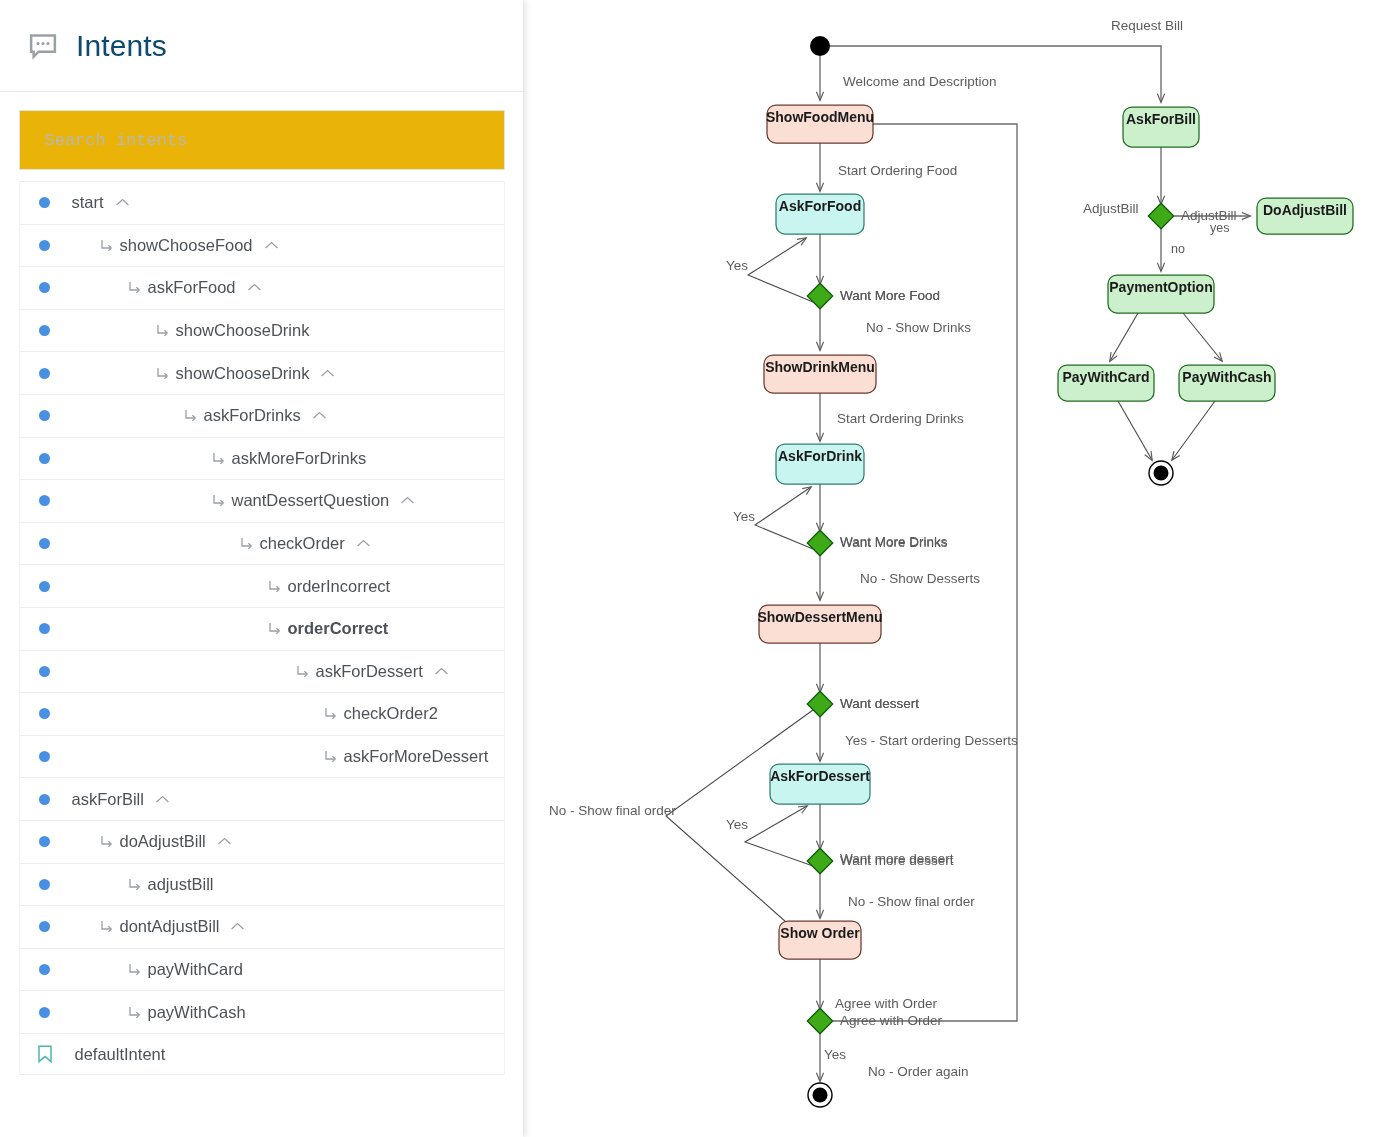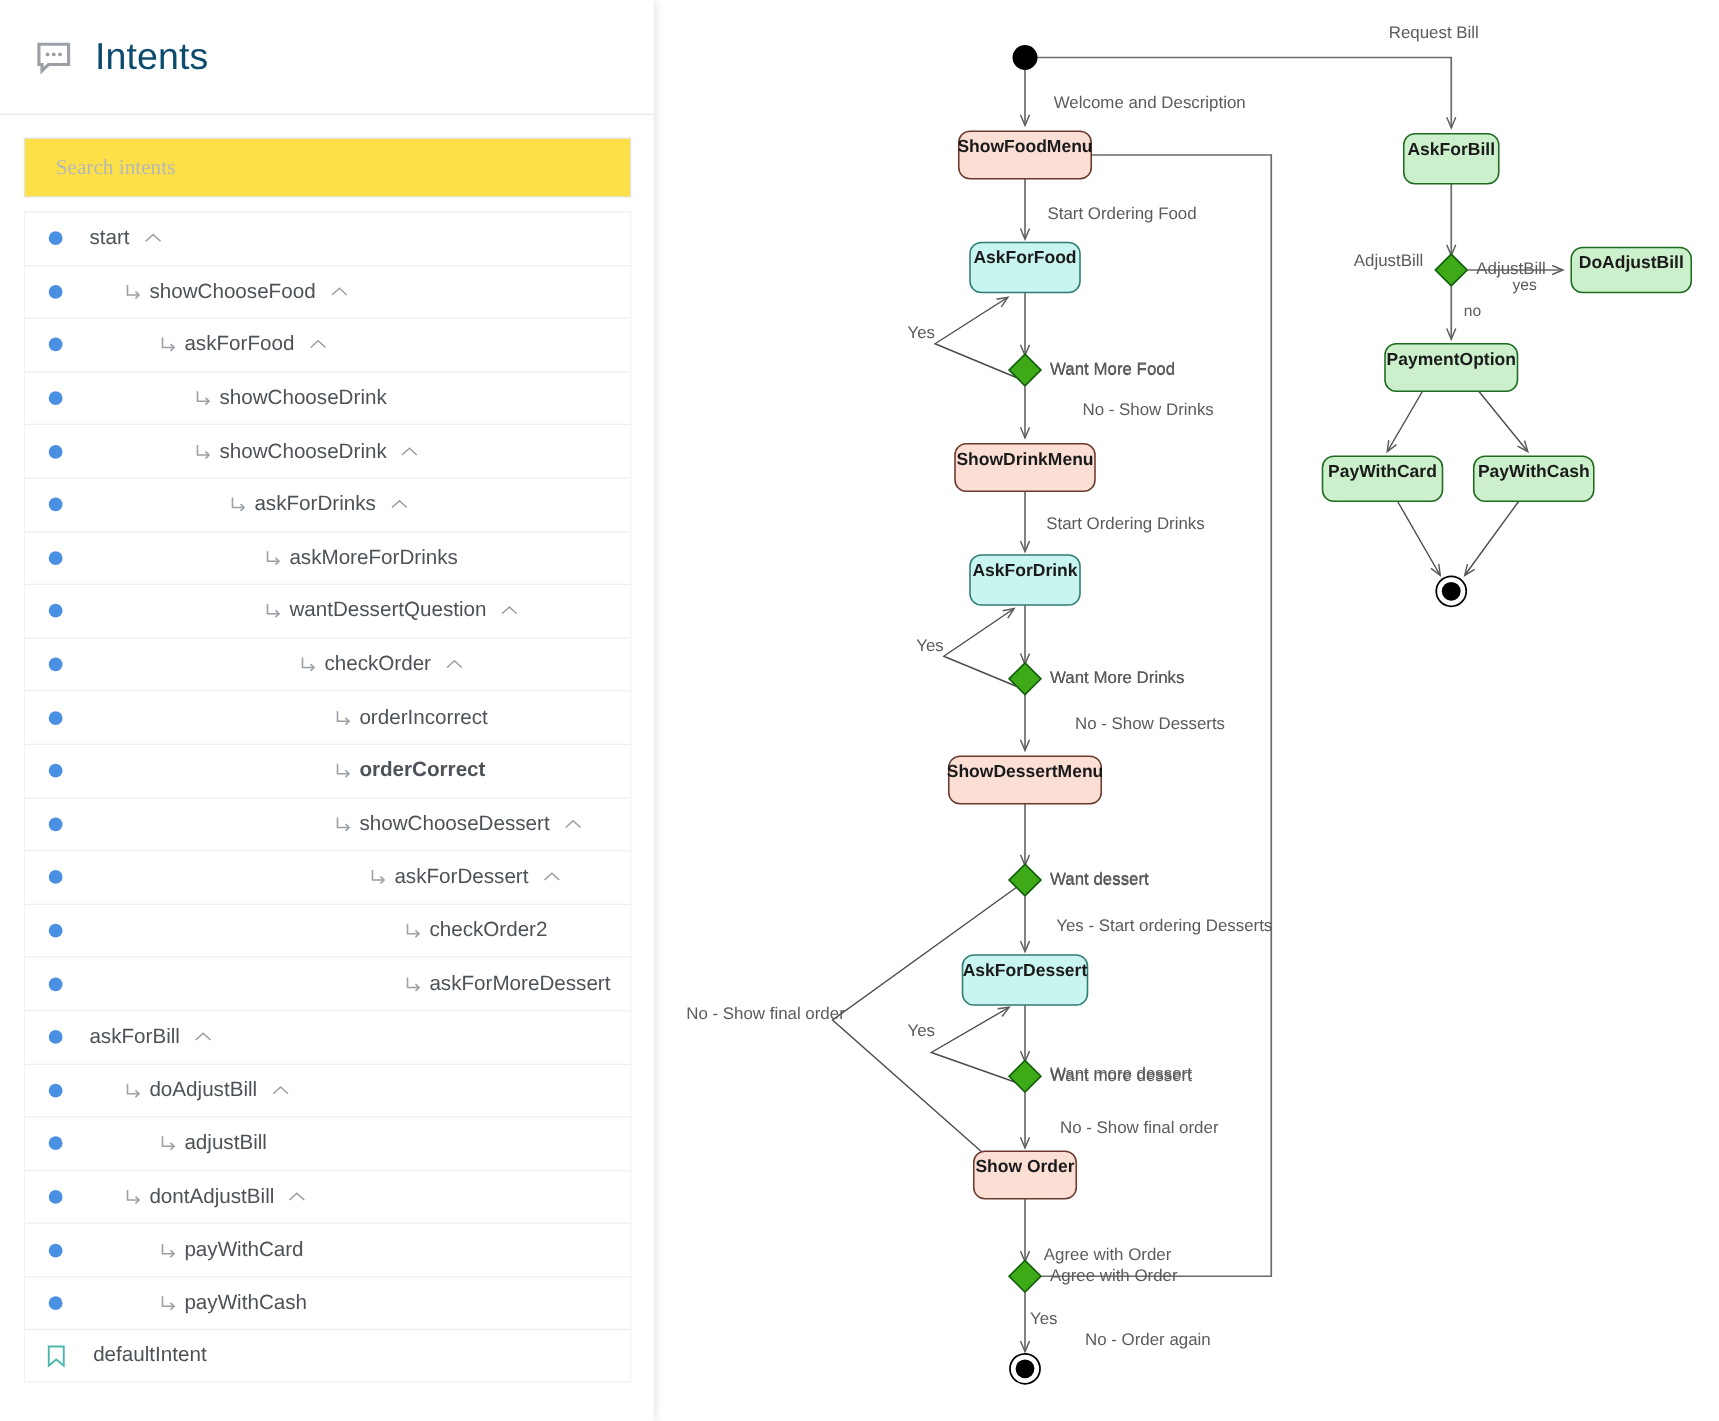--- a/index.html
+++ b/index.html
@@ -44,29 +44,29 @@
     letter-spacing: 0.1px;
   }
 
   #search-wrap {
     padding: 18px 0 0 0;
   }
   #search-input {
     display: block;
     margin: 0 auto;
     width: 486px;
-    height: 48px;
+    height: 60px;
     box-sizing: border-box;
     border: 1px solid #e3e3e3;
-    background: #fde047;
+    background: #eab308;
     outline: none;
     font-size: 17px;
     color: #3c4043;
     padding-left: 25px;
-    font-family: Liberation Serif, serif;
+    font-family: Liberation Mono, monospace;
     border-radius: 1px;
   }
   #search-input::placeholder { color: #b4b8bb; }
 
   #intent-list {
     margin-top: 11px;
   }
   .intent-row {
     height: 42.6px;
     border-top: 1px solid #eeeeee;
@@ -285,33 +285,20 @@
         </div>
       </div>
       <div class="intent-row">
         <span class="row-bullet" style="background: rgb(74, 144, 226);"></span>
         <div class="row-body" style="margin-left: 218px; font-weight: bold;">
           <svg class="row-arrow" viewBox="0 0 13 13">
             <path d="M2 1 V9 H11" fill="none" stroke="#9aa0a6" stroke-width="1.3"></path>
             <path d="M8.4 6.3 L11.2 9 L8.4 11.7" fill="none" stroke="#9aa0a6" stroke-width="1.3"></path>
           </svg>
           <span class="row-label">orderCorrect</span>
-        </div>
-      </div>
-      <div class="intent-row">
-        <span class="row-bullet" style="background: rgb(74, 144, 226);"></span>
-        <div class="row-body" style="margin-left: 218px;">
-          <svg class="row-arrow" viewBox="0 0 13 13">
-            <path d="M2 1 V9 H11" fill="none" stroke="#9aa0a6" stroke-width="1.3"></path>
-            <path d="M8.4 6.3 L11.2 9 L8.4 11.7" fill="none" stroke="#9aa0a6" stroke-width="1.3"></path>
-          </svg>
-          <span class="row-label">showChooseDessert</span>
-          <svg class="row-chevron" viewBox="0 0 15 11">
-            <path d="M1.6 8 L7.5 2.6 L13.4 8" fill="none" stroke="#9aa0a6" stroke-width="1.3"></path>
-          </svg>
         </div>
       </div>
       <div class="intent-row">
         <span class="row-bullet" style="background: rgb(74, 144, 226);"></span>
         <div class="row-body" style="margin-left: 246px;">
           <svg class="row-arrow" viewBox="0 0 13 13">
             <path d="M2 1 V9 H11" fill="none" stroke="#9aa0a6" stroke-width="1.3"></path>
             <path d="M8.4 6.3 L11.2 9 L8.4 11.7" fill="none" stroke="#9aa0a6" stroke-width="1.3"></path>
           </svg>
           <span class="row-label">askForDessert</span>

